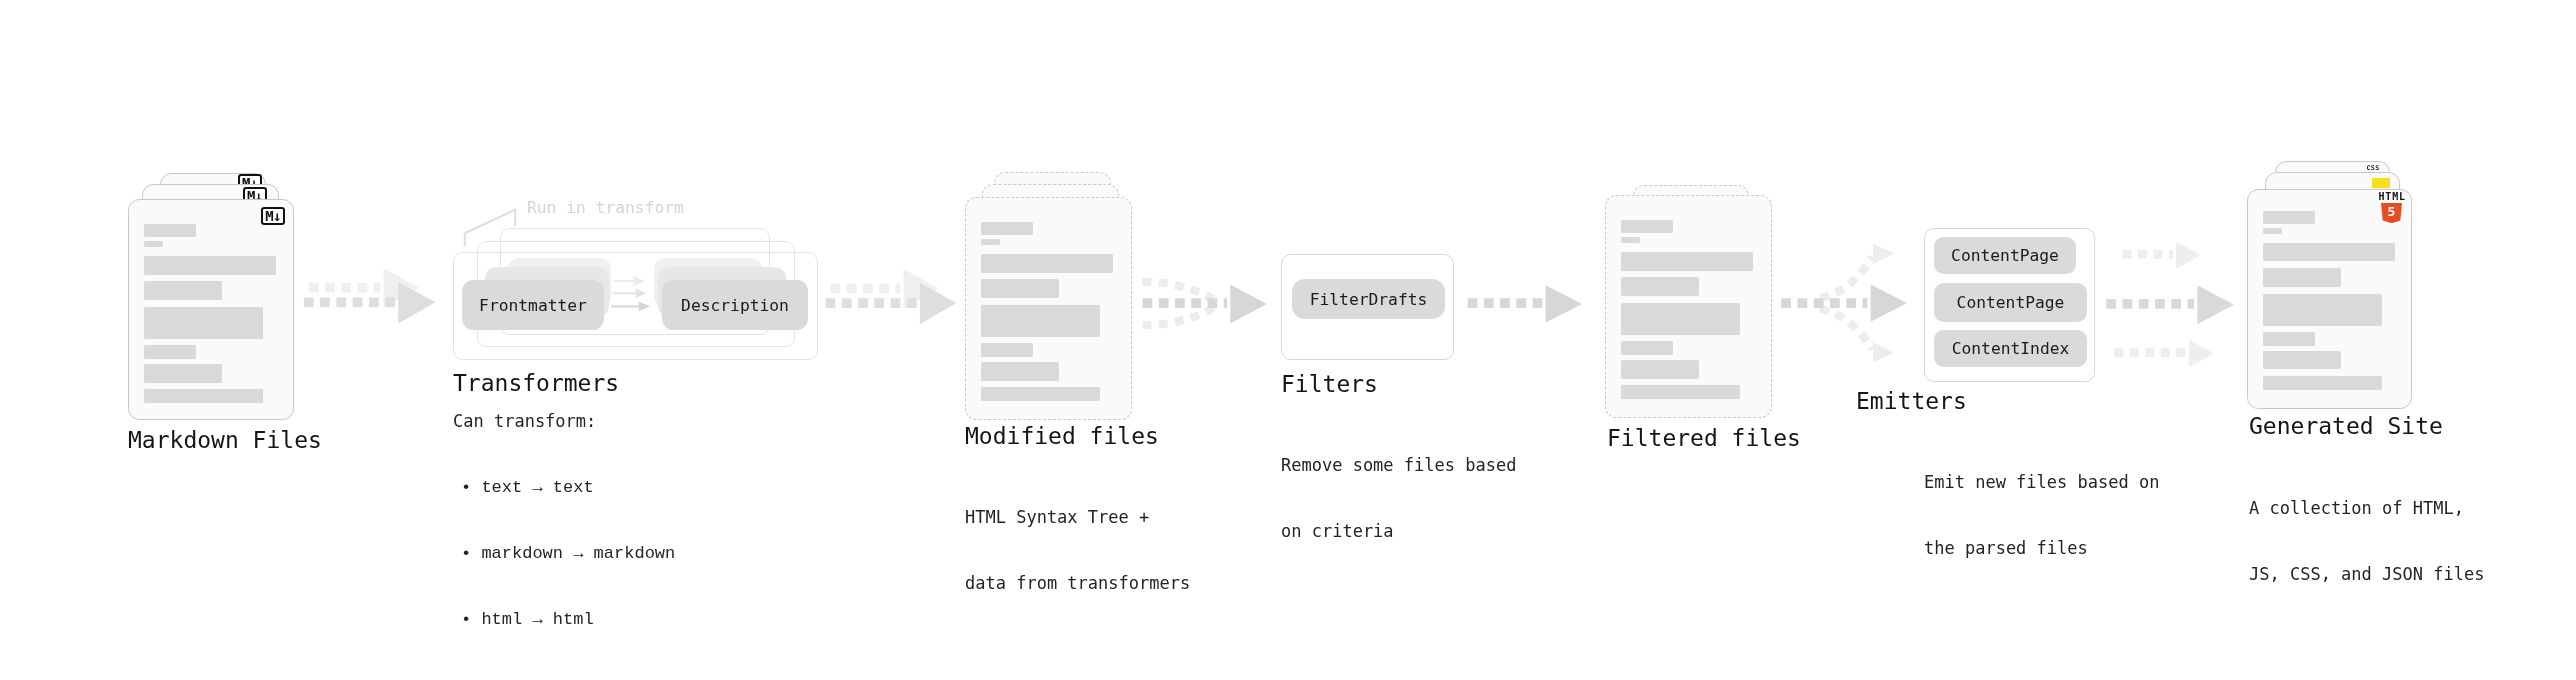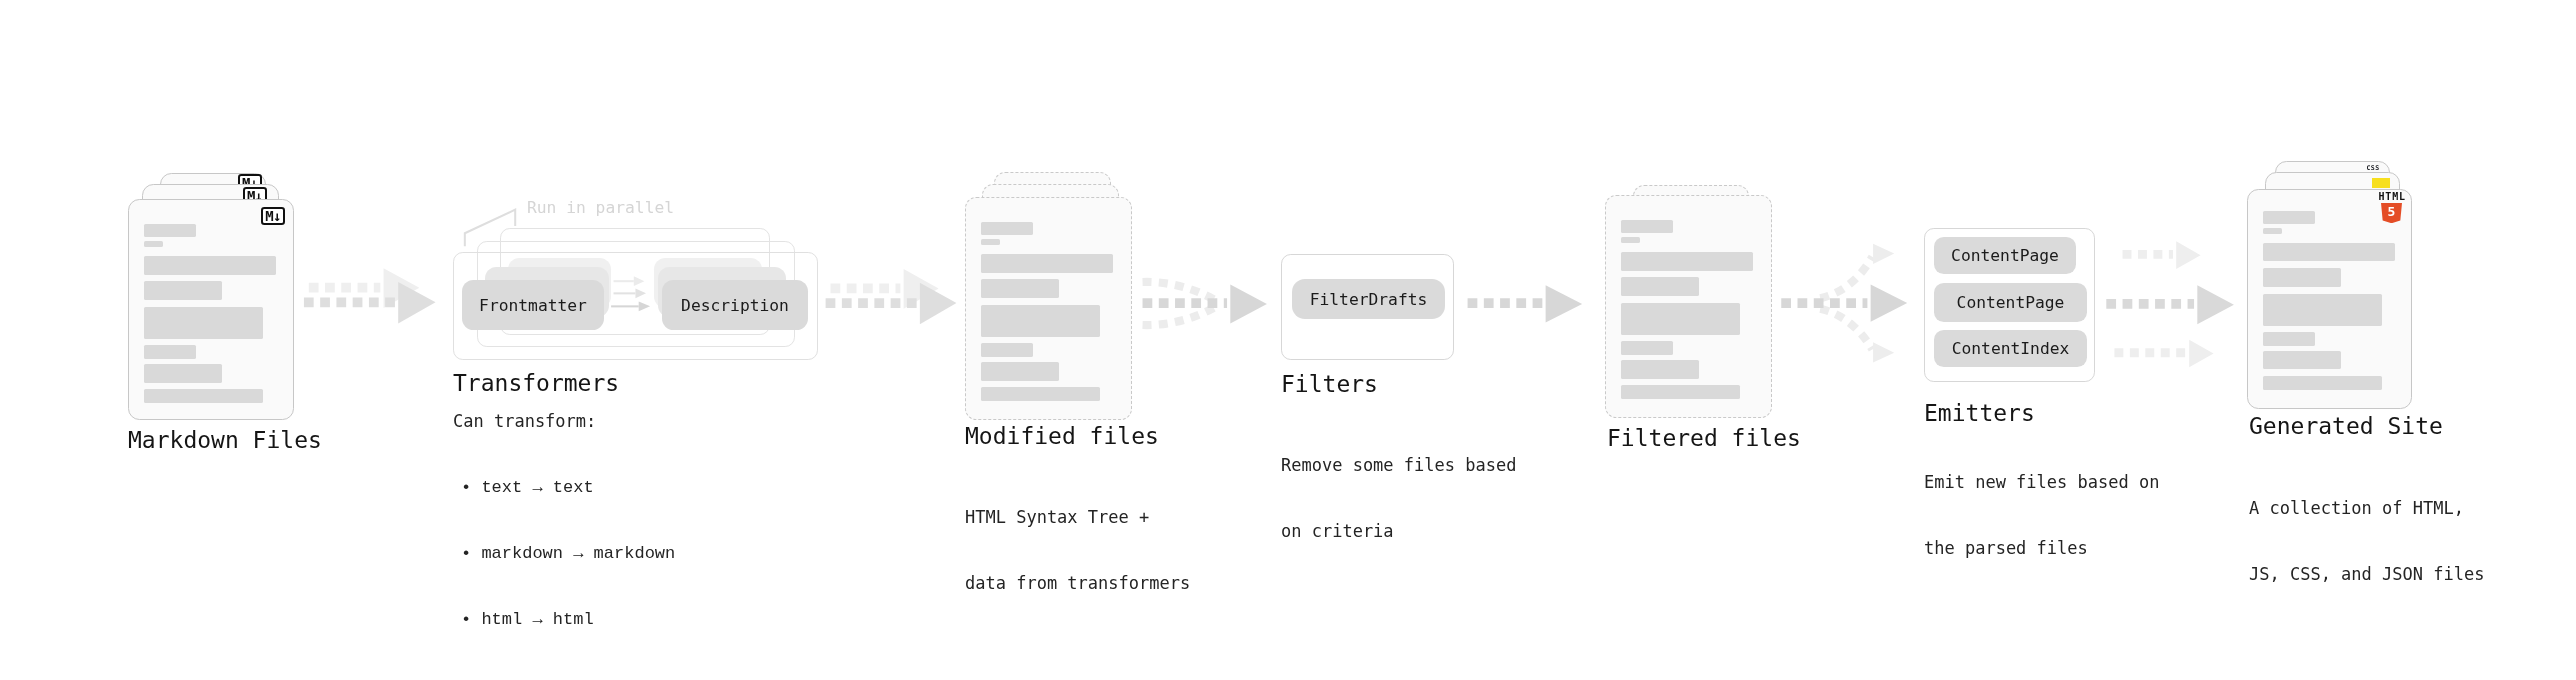--- a/index.html
+++ b/index.html
@@ -143,21 +143,21 @@
     <div class="obox" style="left:453px;top:252px;width:365px;height:108px;border-color:#e0e0e0;"></div>
 
     <div class="ghost g-light" style="left:508px;top:258px;width:103px;height:50px;"></div>
     <div class="ghost g-light" style="left:654px;top:258px;width:108px;height:50px;"></div>
     <div class="ghost g-mid" style="left:485px;top:267px;width:124px;height:50px;"></div>
     <div class="ghost g-mid" style="left:658px;top:267px;width:128px;height:50px;"></div>
 
     <div class="btn" style="left:462px;top:280px;width:142px;height:50px;">Frontmatter</div>
     <div class="btn" style="left:662px;top:280px;width:146px;height:50px;">Description</div>
 
-    <div class="note" style="left:527px;top:198px;">Run in parallel</div>
+    <div class="note" style="left:527px;top:198px;">Run in transform</div>
     <div class="h" style="left:453px;top:370px;">Transformers</div>
     <div class="body-txt" style="left:453px;top:410px;">Can transform:</div>
     <div class="body-txt" style="left:461px;top:433px;font-family:Liberation Mono, monospace;">
       <div>• text → text</div>
       <div>• markdown → markdown</div>
       <div>• html → html</div>
     </div>
   </div>
 
   <div class="abs">
@@ -207,21 +207,21 @@
       </div>
     </div>
     <div class="h" style="left:1607px;top:425px;">Filtered files</div>
   </div>
 
   <div class="abs">
     <div class="obox opaque" style="left:1924px;top:228px;width:171px;height:154px;"></div>
     <div class="btn" style="left:1934px;top:237px;width:142px;height:37px;border-radius:9.8px;">ContentPage</div>
     <div class="btn" style="left:1934px;top:283px;width:153px;height:39px;border-radius:9.8px;">ContentPage</div>
     <div class="btn" style="left:1934px;top:330px;width:153px;height:37px;border-radius:9.8px;">ContentIndex</div>
-    <div class="h" style="left:1924px;top:388px;margin-top:12px;">Emitters</div>
+    <div class="h" style="left:1856px;top:388px;">Emitters</div>
     <div class="body-txt" style="left:1924px;top:427px;">
       <div>Emit new files based on</div>
       <div>the parsed files</div>
     </div>
   </div>
 
   <div class="abs">
     <div class="doc" style="left:2275px;top:161px;width:115px;height:98px;">
       <div class="cssbadge" style="left:88px;top:3.3px;">
         <div class="css-txt">CSS</div>

